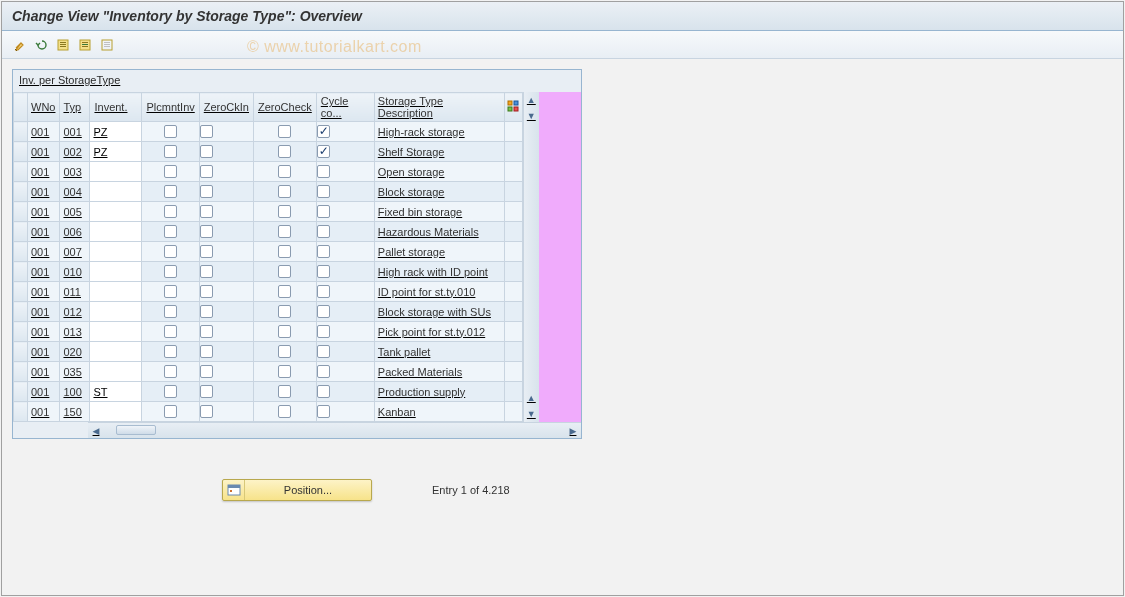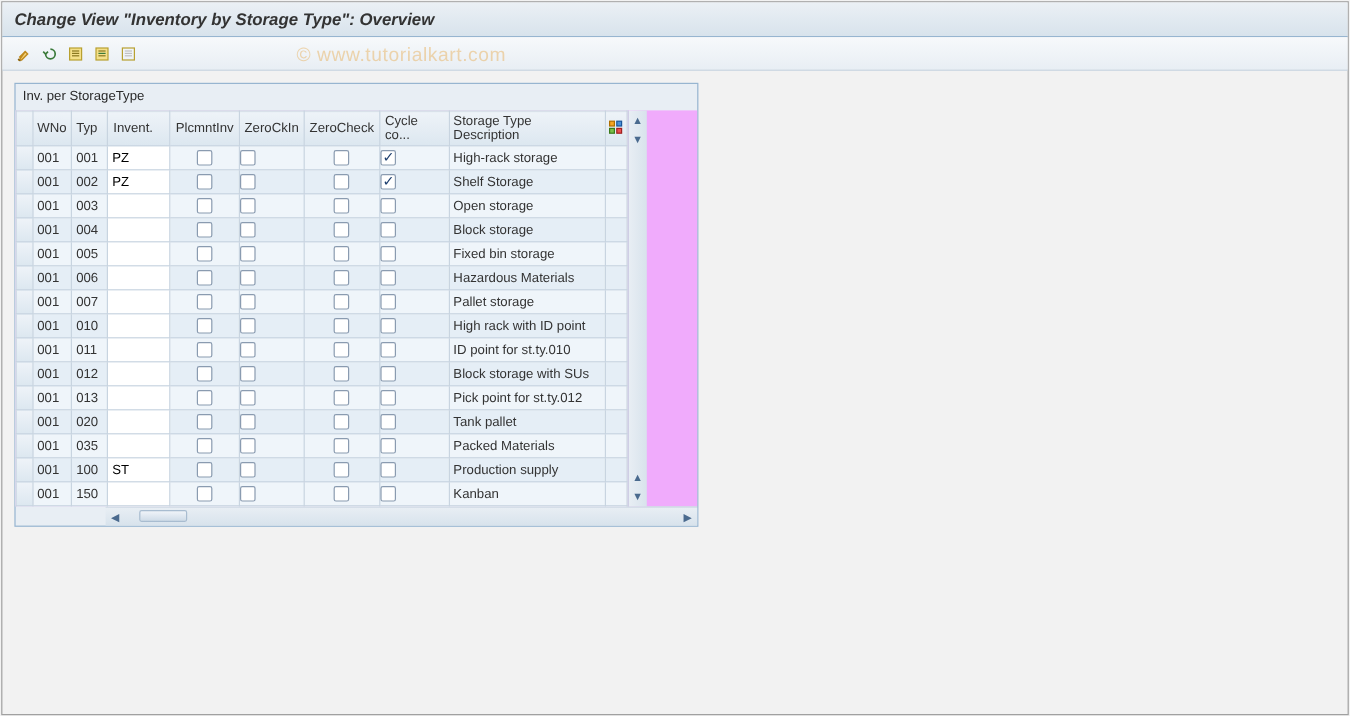--- a/index.html
+++ b/index.html
@@ -51,20 +51,21 @@
       letter-spacing: 0.5px;
     }
     .content {
       padding: 10px;
     }
     .panel {
       border: 1px solid #97b5d0;
       background: #e8eef4;
       width: 570px;
       position: relative;
+      text-decoration: underline;
     }
     .panel-title {
       padding: 4px 6px 6px 6px;
       font-size: 11px;
       color: #2a2a2a;
     }
     .grid-wrap {
       display: flex;
       background: #f0abfc;
     }
@@ -474,14 +475,27 @@
       </div>
       <div class="hscroll">
         <div class="arrow">◀</div>
         <div class="track">
           <div class="thumb"></div>
         </div>
         <div class="arrow">▶</div>
       </div>
     </div>
 
+    <div class="bottom-row">
+      <div class="pos-btn">
+        <span class="ico">
+          <svg width="14" height="14" viewBox="0 0 14 14">
+              <rect x="1" y="2" width="12" height="10" fill="#fff" stroke="#6a8ab0"></rect>
+              <rect x="1" y="2" width="12" height="3" fill="#6a8ab0"></rect>
+              <rect x="3" y="7" width="2" height="2" fill="#d07030"></rect>
+            </svg>
+        </span>
+        <span class="lbl">Position...</span>
+      </div>
+      <span class="entry-txt">Entry 1 of 4.218</span>
+    </div>
   </div>
 </div>
 
 </body></html>

